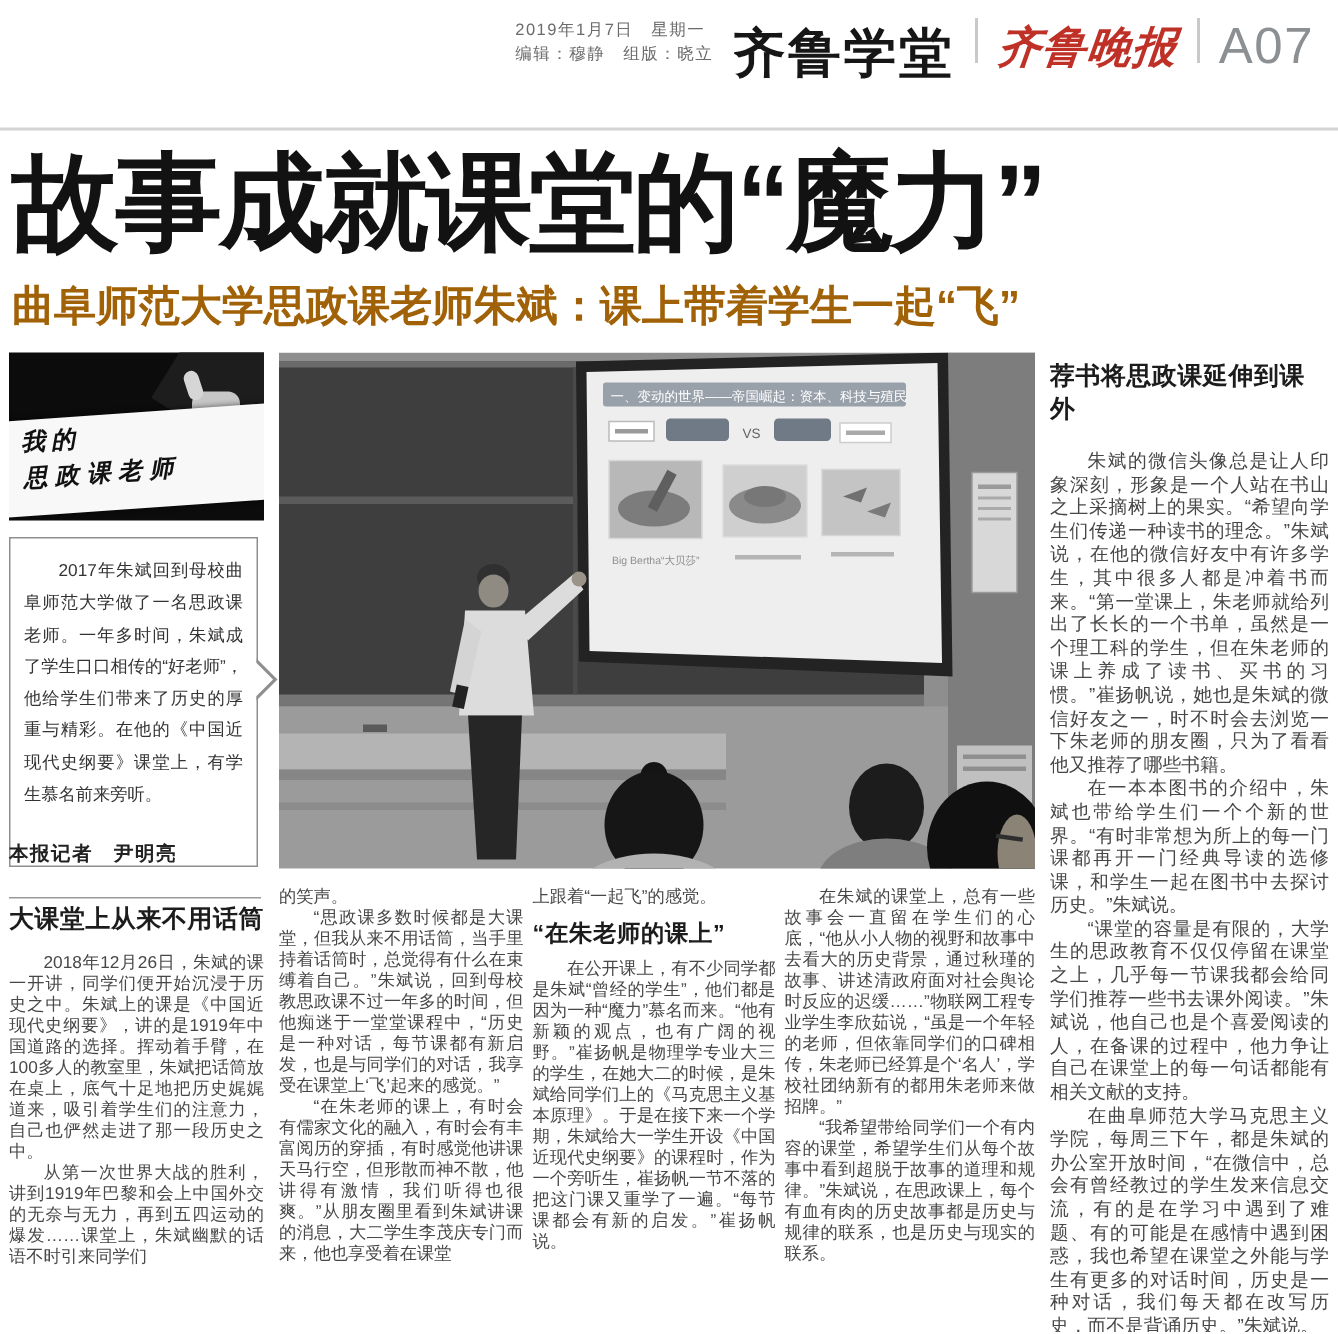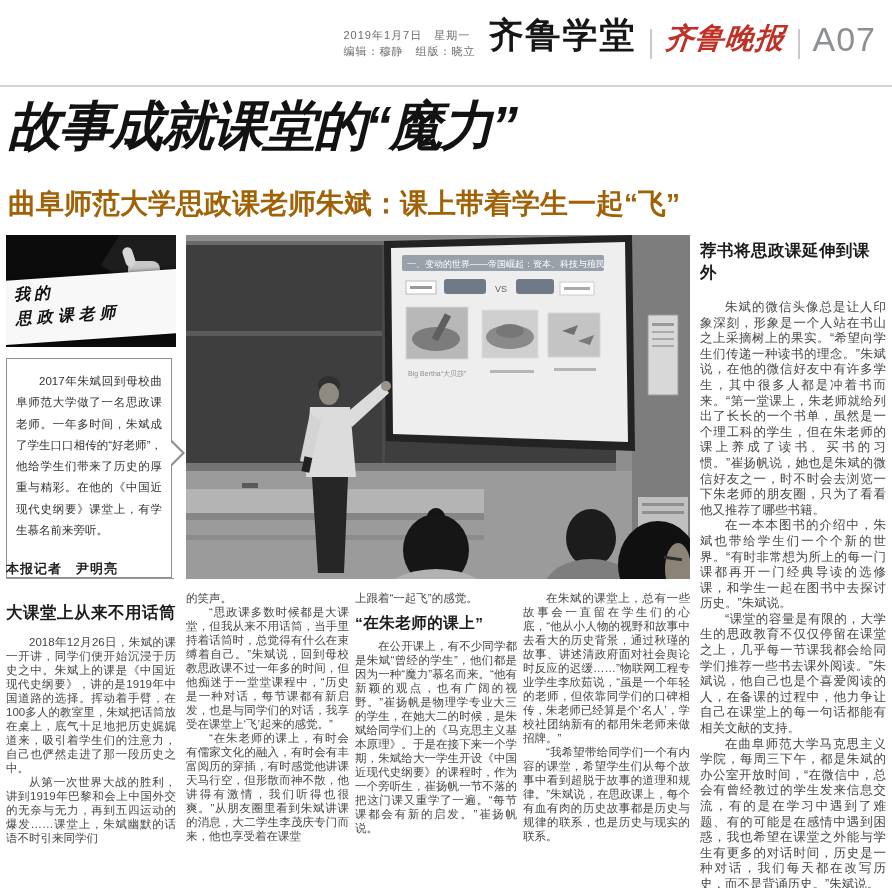--- a/index.html
+++ b/index.html
@@ -2,52 +2,52 @@
 <html><head>
 <meta charset="utf-8">
 <style>
   * { margin:0; padding:0; box-sizing:border-box; }
   html,body { background:#fff; }
   .page {
     position:relative; width:892px; height:889px; background:#fff;
     font-family:"Liberation Sans","DejaVu Sans",sans-serif; color:#3f3f3f; overflow:hidden;
   }
   
-  .header { position:absolute; top:12px; right:16px; display:flex; align-items:flex-end; gap:13px; }
+  .header { position:absolute; top:12px; right:16px; display:flex; align-items:flex-start; gap:13px; }
   .hd-meta { font-size:11px; color:#6b6b6b; line-height:16px; text-align:left; letter-spacing:1px; }
   .hd-section { font-size:35px; font-weight:bold; color:#161616; letter-spacing:2px; }
   .hd-sep { width:2px; height:30px; background:#c9c9c9; }
   .hd-logo { font-family:"DejaVu Serif","Liberation Serif",serif; font-style:italic; font-weight:bold;
              font-size:29px; letter-spacing:1px; transform:skewX(-6deg); }
   .hd-page { font-size:34px; color:#8d9093; letter-spacing:1px; }
   .top-rule { position:absolute; top:85px; left:0; width:892px; height:2px; background:#d4d4d4; }
   
-  .headline { position:absolute; top:97px; left:8px; width:880px; font-size:53px; line-height:1.1;
-              font-weight:900; color:#121212; letter-spacing:-2px; white-space:nowrap;font-style:italic; }
+  .headline { position:absolute; top:97px; left:8px; width:880px; font-size:71px; line-height:1.1;
+              font-weight:900; color:#121212; letter-spacing:-2px; white-space:nowrap; }
   .subhead  { position:absolute; top:185px; left:8px; width:880px; font-size:28px; font-weight:bold;
               color:#a16207; letter-spacing:0; white-space:nowrap; }
   
   .badge-img { position:absolute; left:6px; top:235px; width:170px; height:112px; background:#0c0c0c; overflow:hidden; }
   .badge-arm   { position:absolute; right:-8px; top:-16px; width:70px; height:70px; background:#1d1d1d; transform:rotate(32deg); }
   .badge-fist  { position:absolute; right:16px; top:26px; width:32px; height:24px; background:#c7c7c7; border-radius:8px; }
   .badge-thumb { position:absolute; right:42px; top:12px; width:10px; height:20px; background:#d6d6d6; border-radius:5px; transform:rotate(-18deg); }
   .badge-banner { position:absolute; left:-5px; right:-5px; bottom:8px; height:64px; background:#f8f8f8;
                   transform:rotate(-4deg); box-shadow:0 0 4px rgba(0,0,0,.6); padding:5px 0 0 14px;
                   font-family:"DejaVu Serif","Liberation Serif",serif; font-style:italic; font-weight:bold; color:#111; }
   .badge-line1 { font-size:16px; letter-spacing:4px; }
   .badge-line2 { font-size:16px; letter-spacing:5px; margin-top:3px; }
   .intro-box { position:absolute; left:6px; top:358px; width:166px; height:220px; border:1px solid #8f8f8f;
                padding:12px 9px; font-size:11.5px; line-height:1.85; color:#333; text-align:justify; }
   .intro-box p { text-indent:2em; }
   .intro-box::after { content:""; position:absolute; right:-14px; top:80px; width:0; height:0;
                border-top:14px solid transparent; border-bottom:14px solid transparent; border-left:14px solid #8f8f8f; }
   .intro-box::before { content:""; position:absolute; right:-11px; top:82px; width:0; height:0; z-index:1;
                border-top:12px solid transparent; border-bottom:12px solid transparent; border-left:12px solid #fff; }
   .byline { position:absolute; left:6px; top:560px; width:168px; font-size:13px; font-weight:bold; color:#222;
-            letter-spacing:1px; padding-bottom:0; border-bottom:1px solid #9a9a9a; }
+            letter-spacing:1px; padding-bottom:20px; border-bottom:1px solid #9a9a9a; }
   .a1-heading { position:absolute; left:6px; top:602px; font-size:16.5px; font-weight:bold; color:#1c1c1c; letter-spacing:.5px;text-align:right; }
   
   .body-col { position:absolute; font-size:11.5px; line-height:14px; color:#474747; text-align:justify; }
   .body-col p { text-indent:2em; }
   .body-col p.cont { text-indent:0; }
   .col1 { left:6px;  top:602px; width:170px; height:250px;margin-top:33px; }
   .col2 { left:186px; top:591px; width:163px; height:296px; }
   .col3 { left:355px; top:591px; width:162px; height:296px; }
   .col4 { left:523px; top:591px; width:167px; height:296px; }
   .a2-heading { font-size:15.5px; font-weight:bold; color:#1c1c1c; margin:11px 0 9px; text-indent:0; letter-spacing:.5px; }

